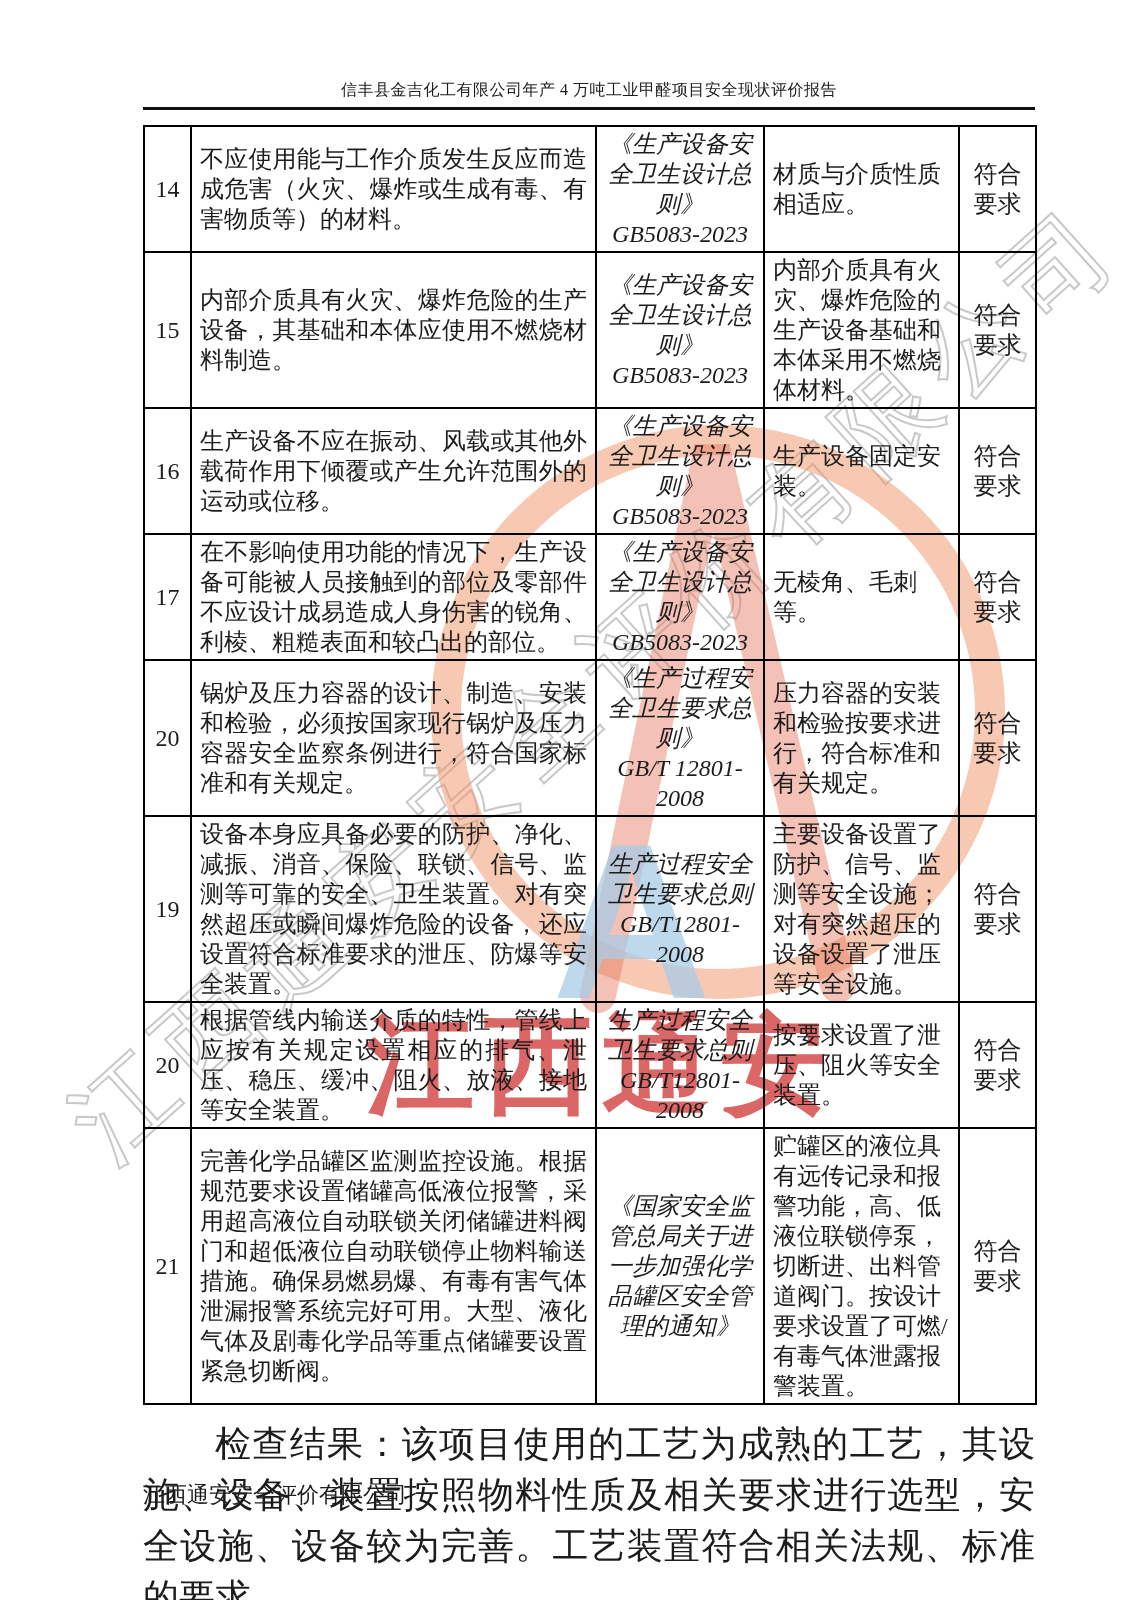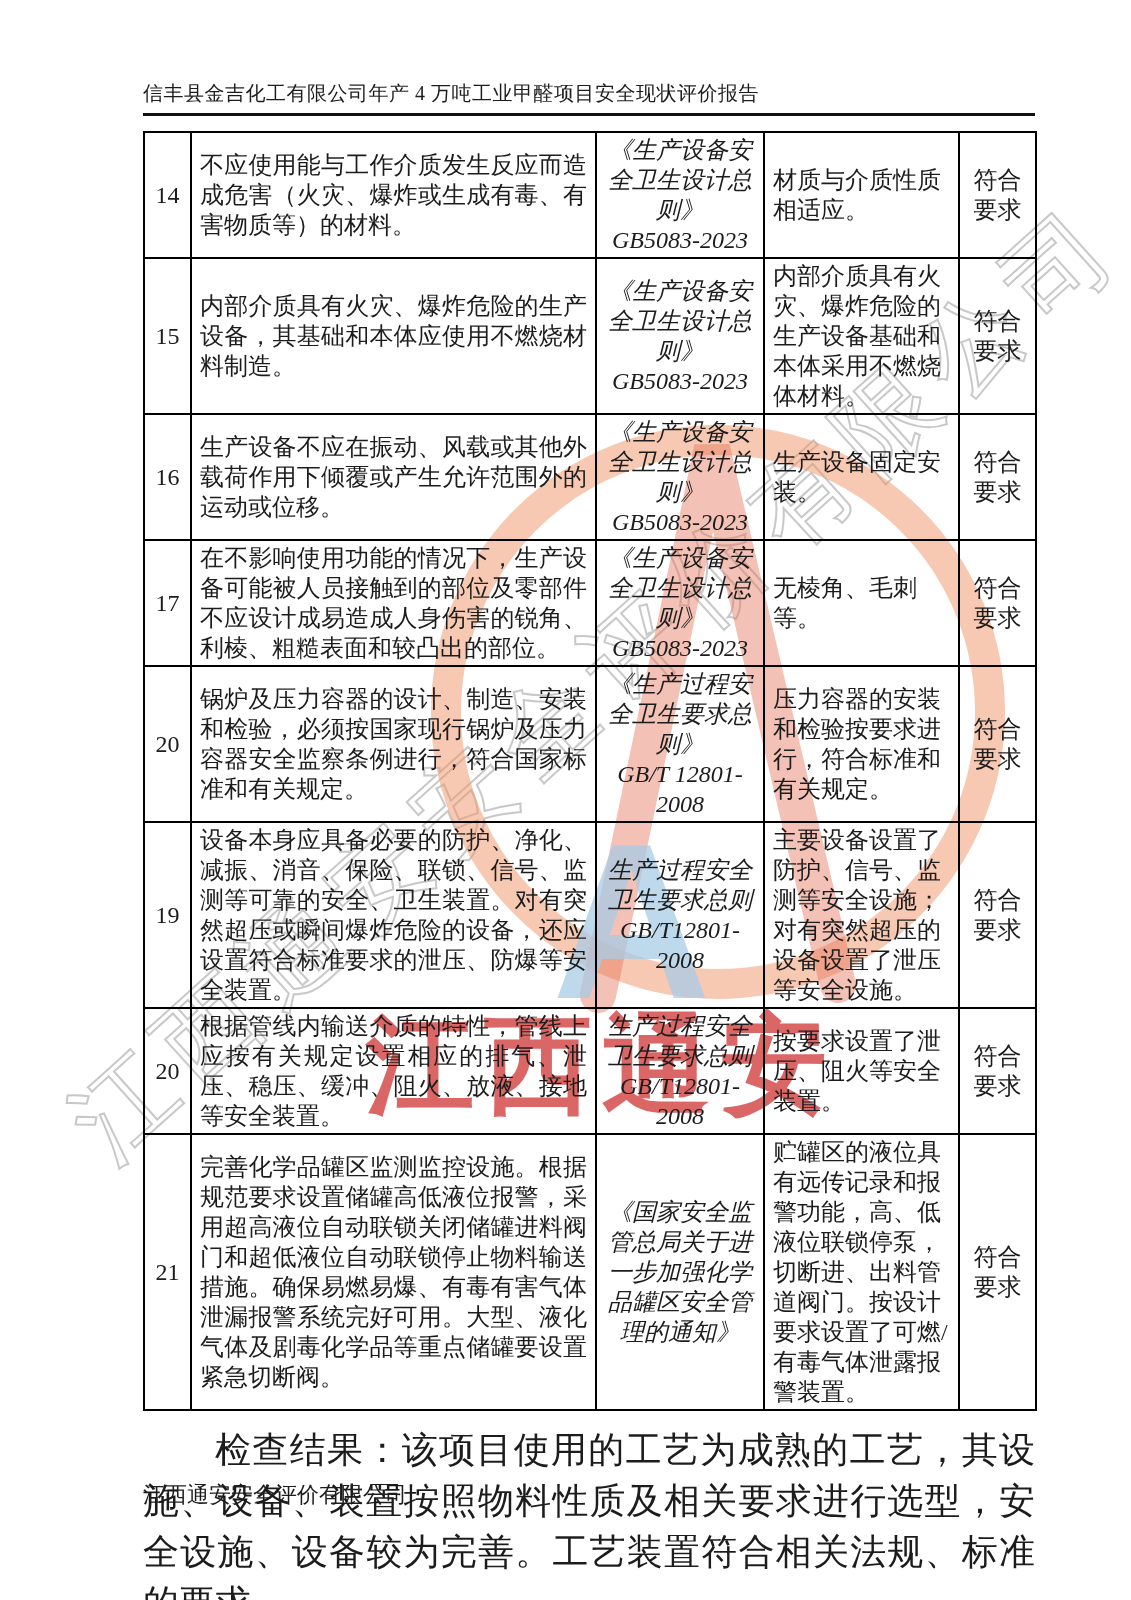--- a/index.html
+++ b/index.html
@@ -17,22 +17,22 @@
   }
   .content{
     position:absolute;left:143px;top:0;width:892px;z-index:1;
   }
   .doc-header{
     padding-top:80px;
     border-bottom:3px solid #101010;
     padding-bottom:6px;
   }
   .doc-title{
-    text-align:left;
-    font-size:20px;
+    text-align:center;
+    font-size:16px;
     letter-spacing:0.5px;
     white-space:nowrap;
   }
   table.check-table{
     margin-top:15px;
     width:892px;
     table-layout:fixed;
     border-collapse:collapse;
     font-size:24px;
     line-height:30px;

